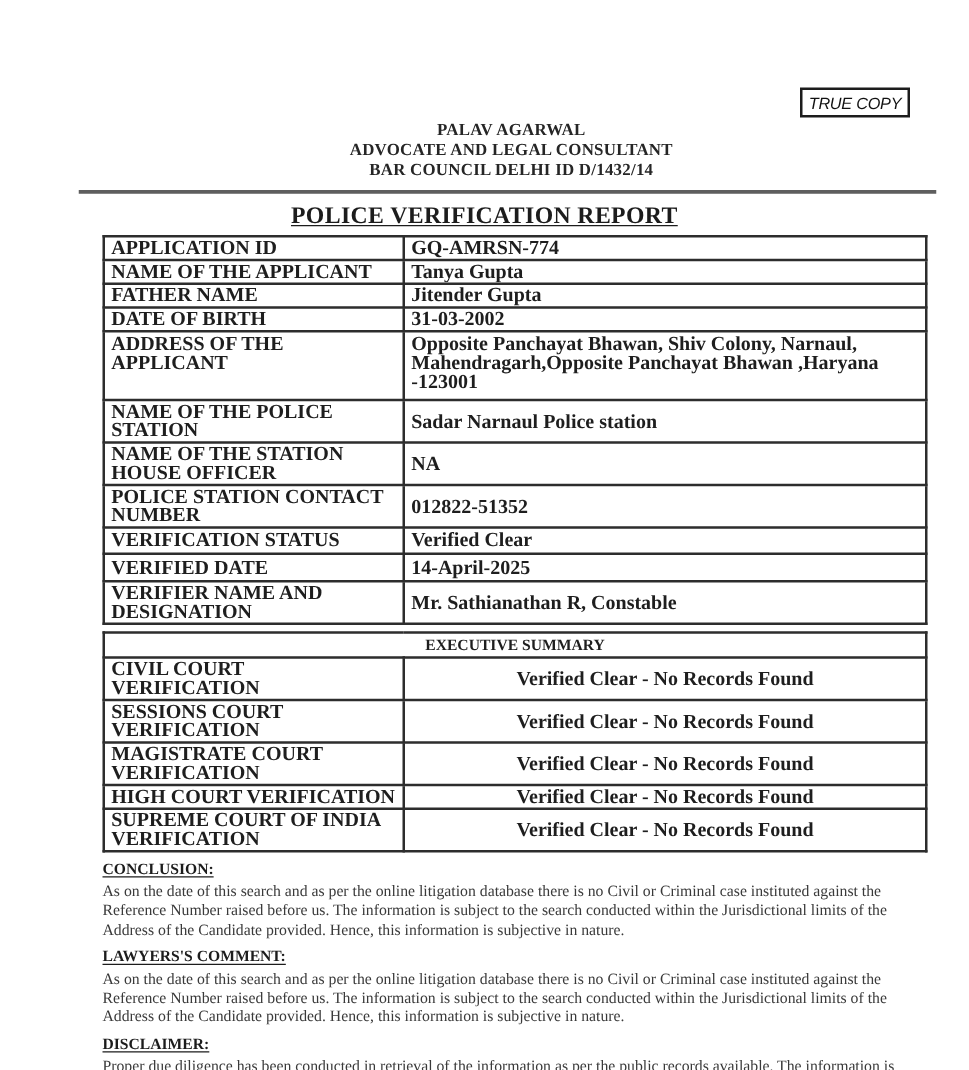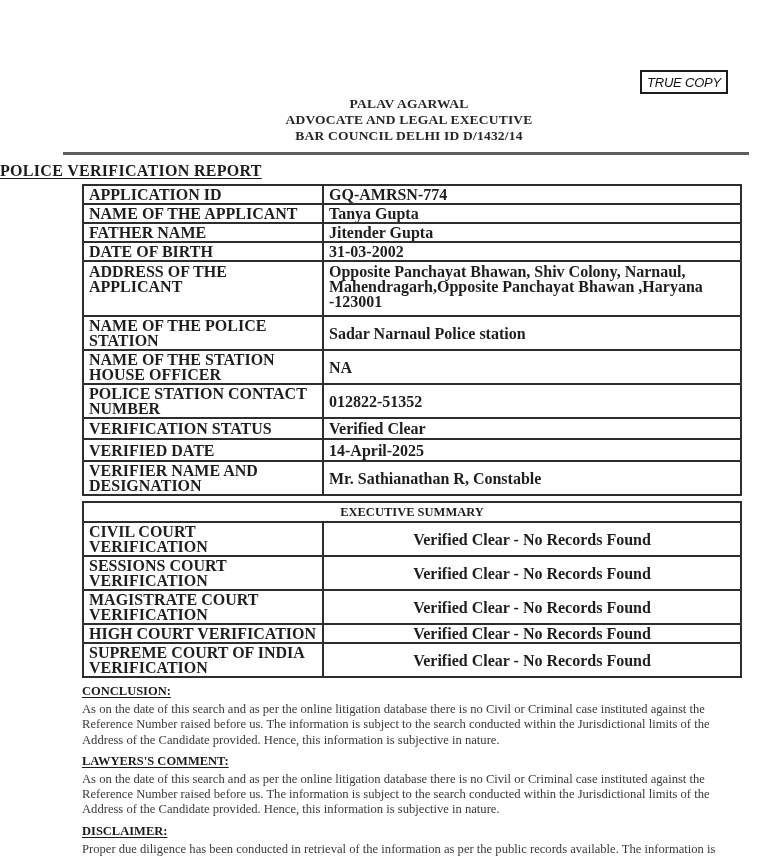--- a/index.html
+++ b/index.html
@@ -35,23 +35,23 @@
     color:#111;
     background:#fff;
   }
   .rule {
     margin:8px 0 0 63px;
     width:686px; height:3px;
     background:#5e5e5e;
   }
   .title {
     margin-top:7px;
-    text-align:left;
+    text-align:center;
     font-weight:bold;
-    font-size:16px;
+    font-size:19px;
     text-decoration:underline;
     text-underline-offset:2px;
     color:#1c1c1c;
     letter-spacing:0.3px;
   }
   
   table.doc {
     border-collapse:collapse;
     table-layout:fixed;
     margin:4px 0 0 82px;
@@ -95,21 +95,21 @@
   .closing { margin:14px 0 0 130px; font-size:13px; color:#3a3a3a; }
   .sig-wrap { margin:2px 0 0 92px; height:52px; }
 </style>
 </head>
 <body>
 
 <div class="page">
 
   <div class="letterhead">
     <div>PALAV AGARWAL</div>
-    <div>ADVOCATE AND LEGAL EXECUTIVE</div>
+    <div>ADVOCATE AND LEGAL CONSULTANT</div>
     <div>BAR COUNCIL DELHI ID D/1432/14</div>
   </div>
 
   <div class="stamp">TRUE COPY</div>
 
   <div class="rule"></div>
 
   <div class="title">POLICE VERIFICATION REPORT</div>
 
   <table class="doc">

